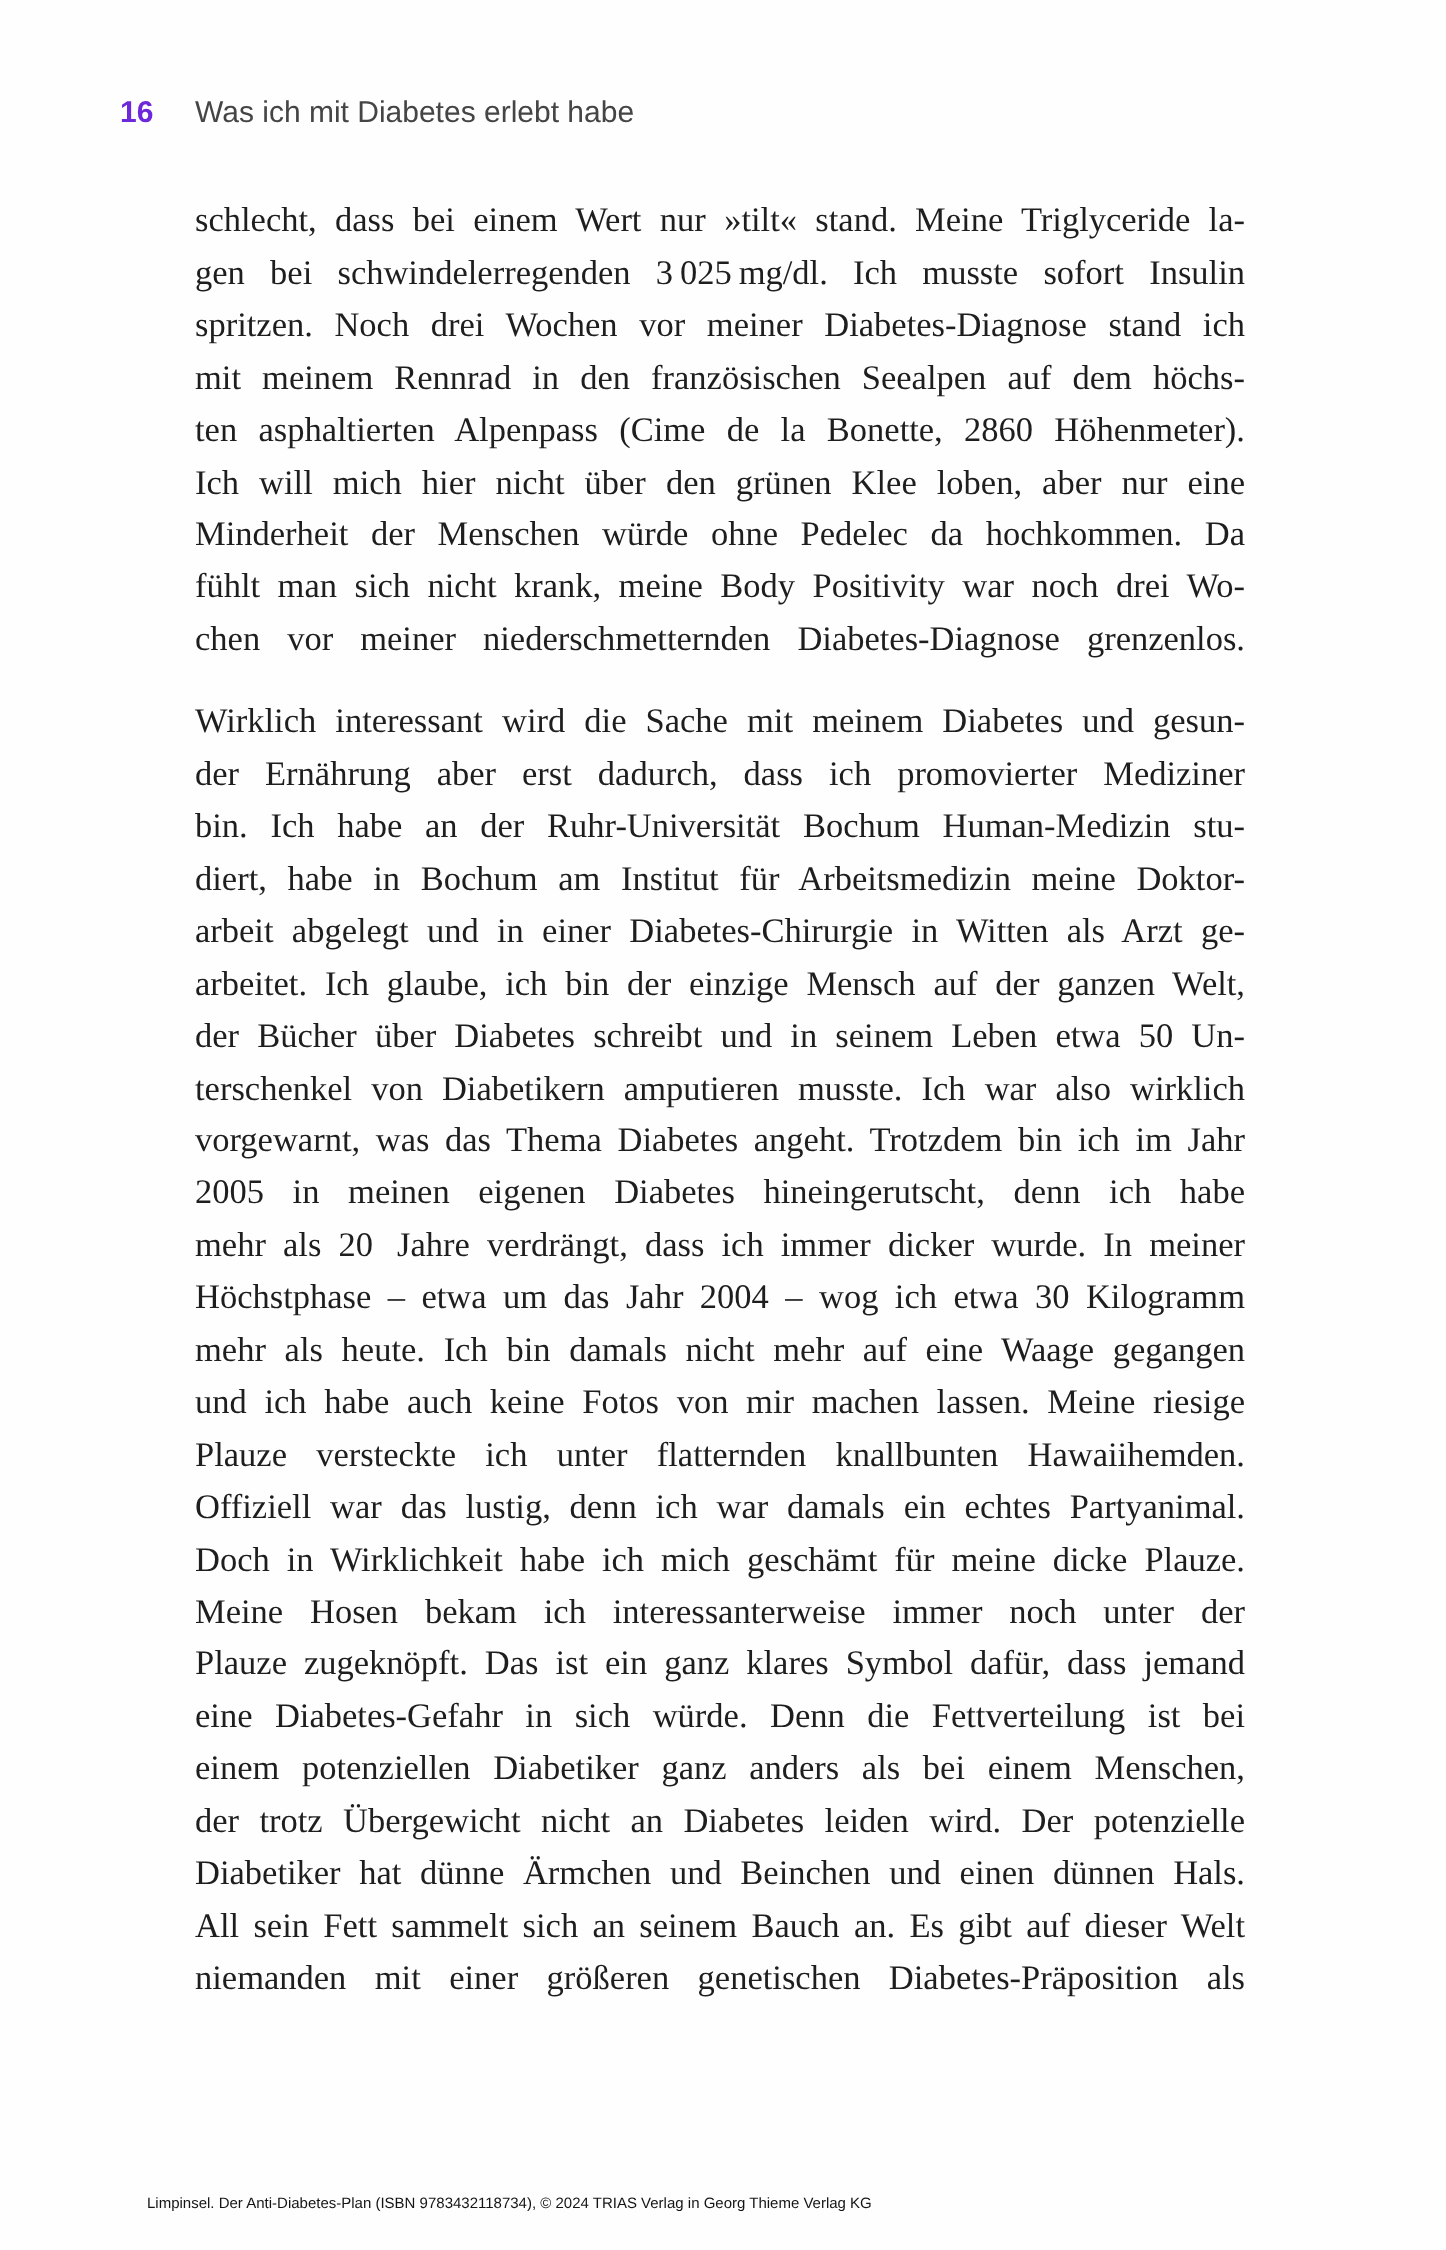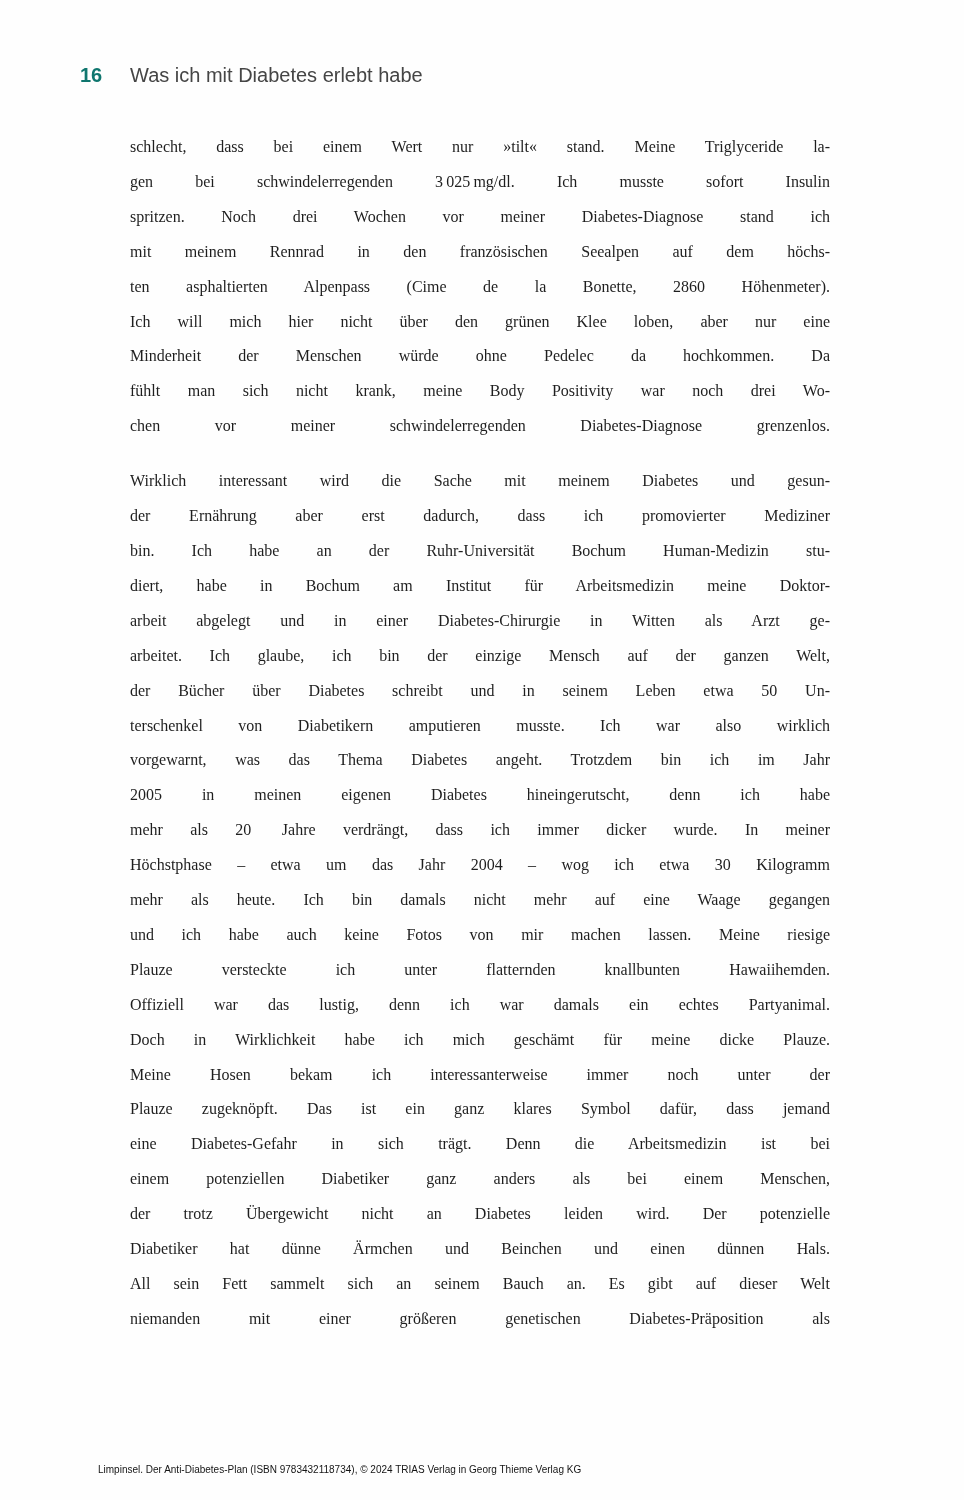--- a/index.html
+++ b/index.html
@@ -19,29 +19,29 @@
     font-family: "Liberation Sans", sans-serif;
     font-size: 20px;
     line-height: 26px;
     color: #3d3d3d;
     white-space: nowrap;
   }
   .page-num {
     display: inline-block;
     width: 50px;
     font-weight: bold;
-    color: #0f766e;
+    color: #6d28d9;
   }
   .running-title { color: #454545; text-align: center; }
   .body-text {
     position: absolute;
     left: 130px;
     top: 130px;
     width: 700px;
-    font-size: 16px;
+    font-size: 23px;
     line-height: 34.9px;
     color: #1e1e1e;
   }
   .paragraph + .paragraph { margin-top: 20px; }
   .line {
     text-align: justify;
     text-align-last: justify;
     -moz-text-align-last: justify;
   }
   .copyright {
@@ -66,21 +66,21 @@
   <main class="body-text" id="body-text">
       <div class="paragraph">
         <div class="line">schlecht, dass bei einem Wert nur »tilt« stand. Meine Triglyceride la-</div>
         <div class="line">gen bei schwindelerregenden 3 025 mg/dl. Ich musste sofort Insulin</div>
         <div class="line">spritzen. Noch drei Wochen vor meiner Diabetes-Diagnose stand ich</div>
         <div class="line">mit meinem Rennrad in den französischen Seealpen auf dem höchs-</div>
         <div class="line">ten asphaltierten Alpenpass (Cime de la Bonette, 2860 Höhenmeter).</div>
         <div class="line">Ich will mich hier nicht über den grünen Klee loben, aber nur eine</div>
         <div class="line">Minderheit der Menschen würde ohne Pedelec da hochkommen. Da</div>
         <div class="line">fühlt man sich nicht krank, meine Body Positivity war noch drei Wo-</div>
-        <div class="line">chen vor meiner schwindelerregenden Diabetes-Diagnose grenzenlos.</div>
+        <div class="line">chen vor meiner niederschmetternden Diabetes-Diagnose grenzenlos.</div>
       </div>
       <div class="paragraph">
         <div class="line">Wirklich interessant wird die Sache mit meinem Diabetes und gesun-</div>
         <div class="line">der Ernährung aber erst dadurch, dass ich promovierter Mediziner</div>
         <div class="line">bin. Ich habe an der Ruhr-Universität Bochum Human-Medizin stu-</div>
         <div class="line">diert, habe in Bochum am Institut für Arbeitsmedizin meine Doktor-</div>
         <div class="line">arbeit abgelegt und in einer Diabetes-Chirurgie in Witten als Arzt ge-</div>
         <div class="line">arbeitet. Ich glaube, ich bin der einzige Mensch auf der ganzen Welt,</div>
         <div class="line">der Bücher über Diabetes schreibt und in seinem Leben etwa 50 Un-</div>
         <div class="line">terschenkel von Diabetikern amputieren musste. Ich war also wirklich</div>
@@ -88,21 +88,21 @@
         <div class="line">2005 in meinen eigenen Diabetes hineingerutscht, denn ich habe</div>
         <div class="line">mehr als 20  Jahre verdrängt, dass ich immer dicker wurde. In meiner</div>
         <div class="line">Höchstphase – etwa um das Jahr 2004 – wog ich etwa 30 Kilogramm</div>
         <div class="line">mehr als heute. Ich bin damals nicht mehr auf eine Waage gegangen</div>
         <div class="line">und ich habe auch keine Fotos von mir machen lassen. Meine riesige</div>
         <div class="line">Plauze versteckte ich unter flatternden knallbunten Hawaiihemden.</div>
         <div class="line">Offiziell war das lustig, denn ich war damals ein echtes Partyanimal.</div>
         <div class="line">Doch in Wirklichkeit habe ich mich geschämt für meine dicke Plauze.</div>
         <div class="line">Meine Hosen bekam ich interessanterweise immer noch unter der</div>
         <div class="line">Plauze zugeknöpft. Das ist ein ganz klares Symbol dafür, dass jemand</div>
-        <div class="line">eine Diabetes-Gefahr in sich trägt. Denn die Arbeitsmedizin ist bei</div>
+        <div class="line">eine Diabetes-Gefahr in sich würde. Denn die Fettverteilung ist bei</div>
         <div class="line">einem potenziellen Diabetiker ganz anders als bei einem Menschen,</div>
         <div class="line">der trotz Übergewicht nicht an Diabetes leiden wird. Der potenzielle</div>
         <div class="line">Diabetiker hat dünne Ärmchen und Beinchen und einen dünnen Hals.</div>
         <div class="line">All sein Fett sammelt sich an seinem Bauch an. Es gibt auf dieser Welt</div>
         <div class="line">niemanden mit einer größeren genetischen Diabetes-Präposition als</div>
       </div>
     </main>
 
   <footer class="copyright">
     <span>Limpinsel. Der Anti-Diabetes-Plan (ISBN 9783432118734), © 2024 TRIAS Verlag in Georg Thieme Verlag KG</span>

